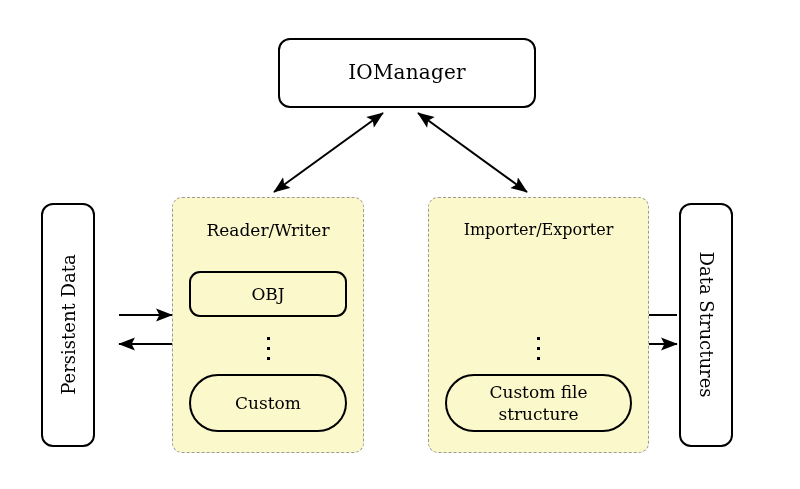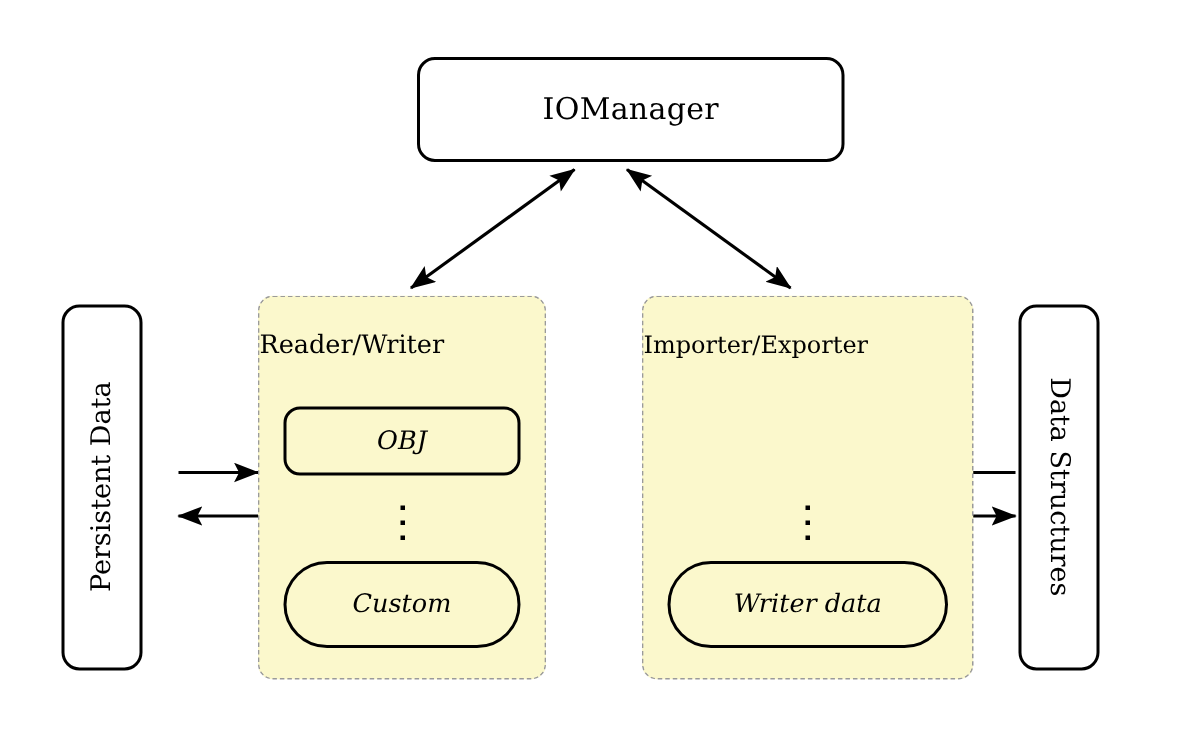--- a/index.html
+++ b/index.html
@@ -27,21 +27,21 @@
     display: flex;
     align-items: center;
     justify-content: center;
     text-align: center;
     line-height: 1.28;
   }
   
   .manager {
     left: 278px;
     top: 38px;
-    width: 285px;
+    width: 258px;
     height: 70px;
     border: 2.4px solid #000000;
     border-radius: 12px;
     background: #ffffff;
     font-size: 20px;
     letter-spacing: 0.2px;
   }
   
   .side {
     width: 54px;
@@ -68,42 +68,41 @@
     border-radius: 10px;
     background: #fbf8cc;
   }
   .group-left  { left: 172px; width: 192px; }
   .group-right { left: 428px; width: 221px; }
   .group-title {
     position: absolute;
     left: 0;
     right: 0;
     top: 22px;
-    text-align: left;
+    text-align: center;
     font-size: 17px;
     white-space: nowrap;
   }
   .group-right .group-title { font-size: 16px; }
 
   
   .inner {
     position: absolute;
     box-sizing: border-box;
     left: 16px;
     right: 16px;
     border: 2.4px solid #000000;
     border-radius: 11px;
     background: #fbf8cc;
     display: flex;
     align-items: center;
     justify-content: center;
     text-align: center;
     font-size: 17px;
     line-height: 1.3;
-    font-style: italic;
   }
   .inner-top    { top: 73px;  height: 46px; }
   .inner-bottom { top: 176px; height: 58px; border-radius: 29px; }
 
   
   .vdots {
     position: absolute;
     left: 0;
     right: 0;
     top: 131px;
@@ -196,18 +195,19 @@
 
 
     <div class="vdots">
       <i></i>
         <i></i>
         <i></i>
     </div>
 
     <div class="inner inner-bottom">
       <span>
-        <span>Writer data</span><br>
+        <span>Custom file</span><br>
+        <span>structure</span>
       </span>
     </div>
   </div>
 
 </div>
 
 </body></html>

